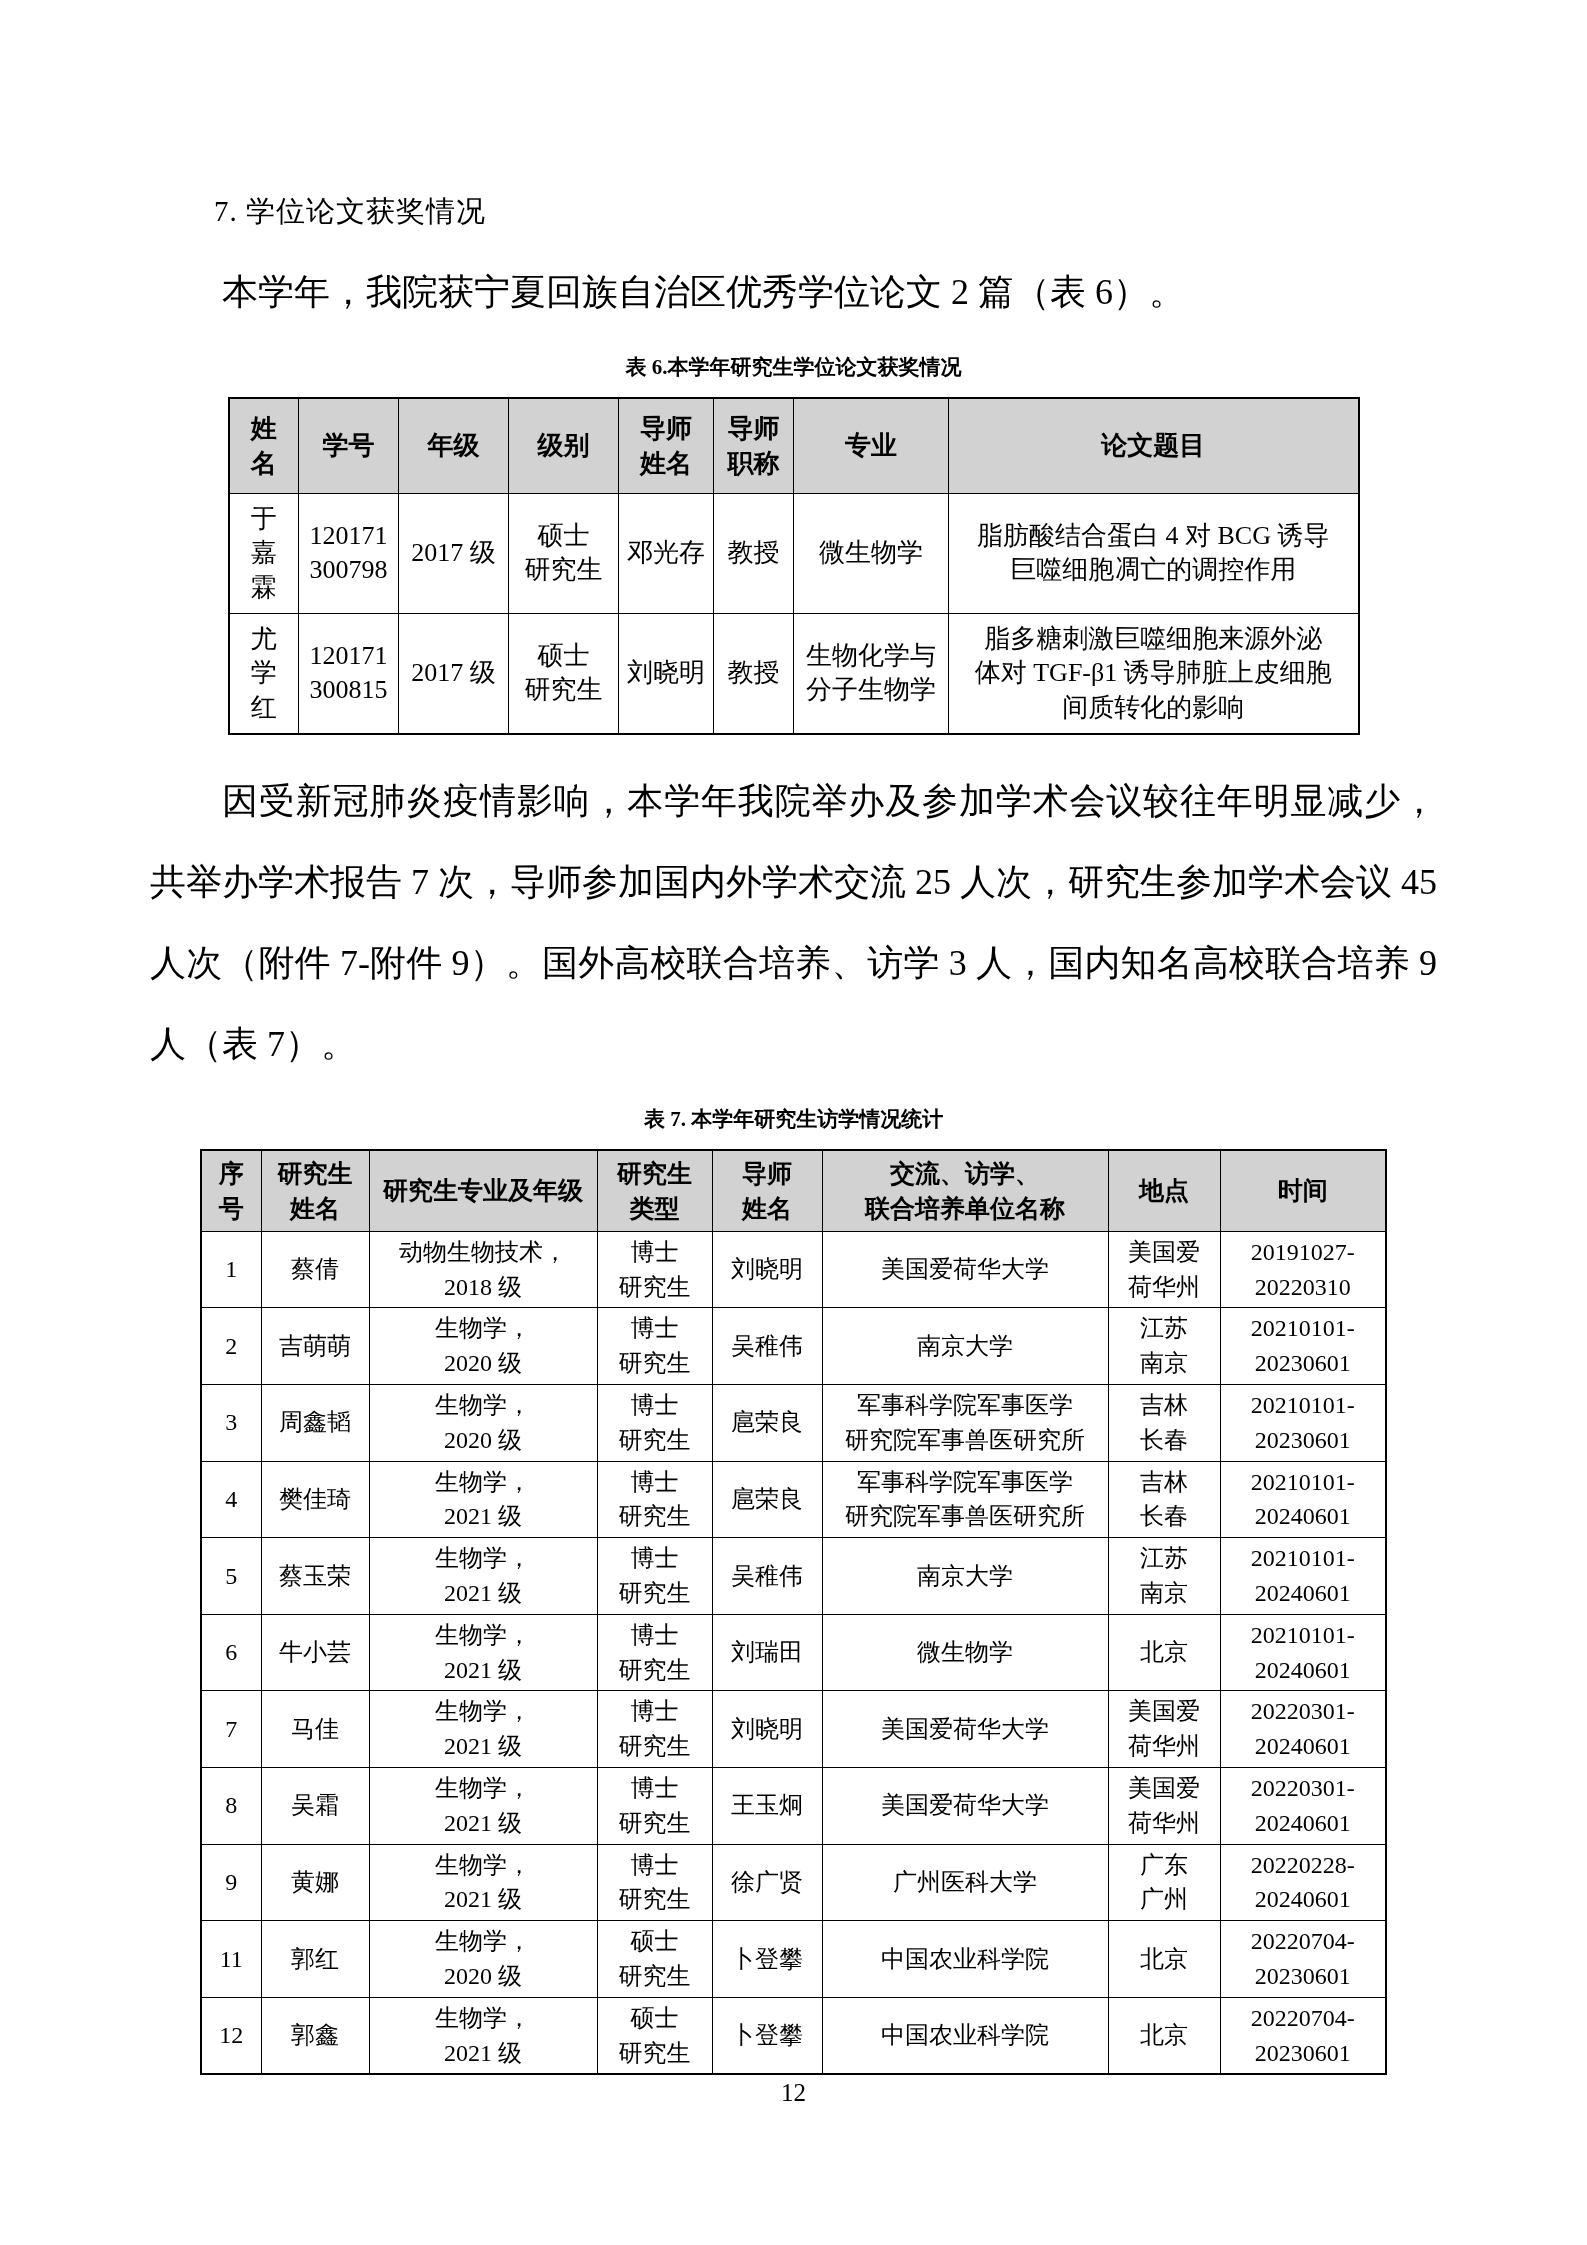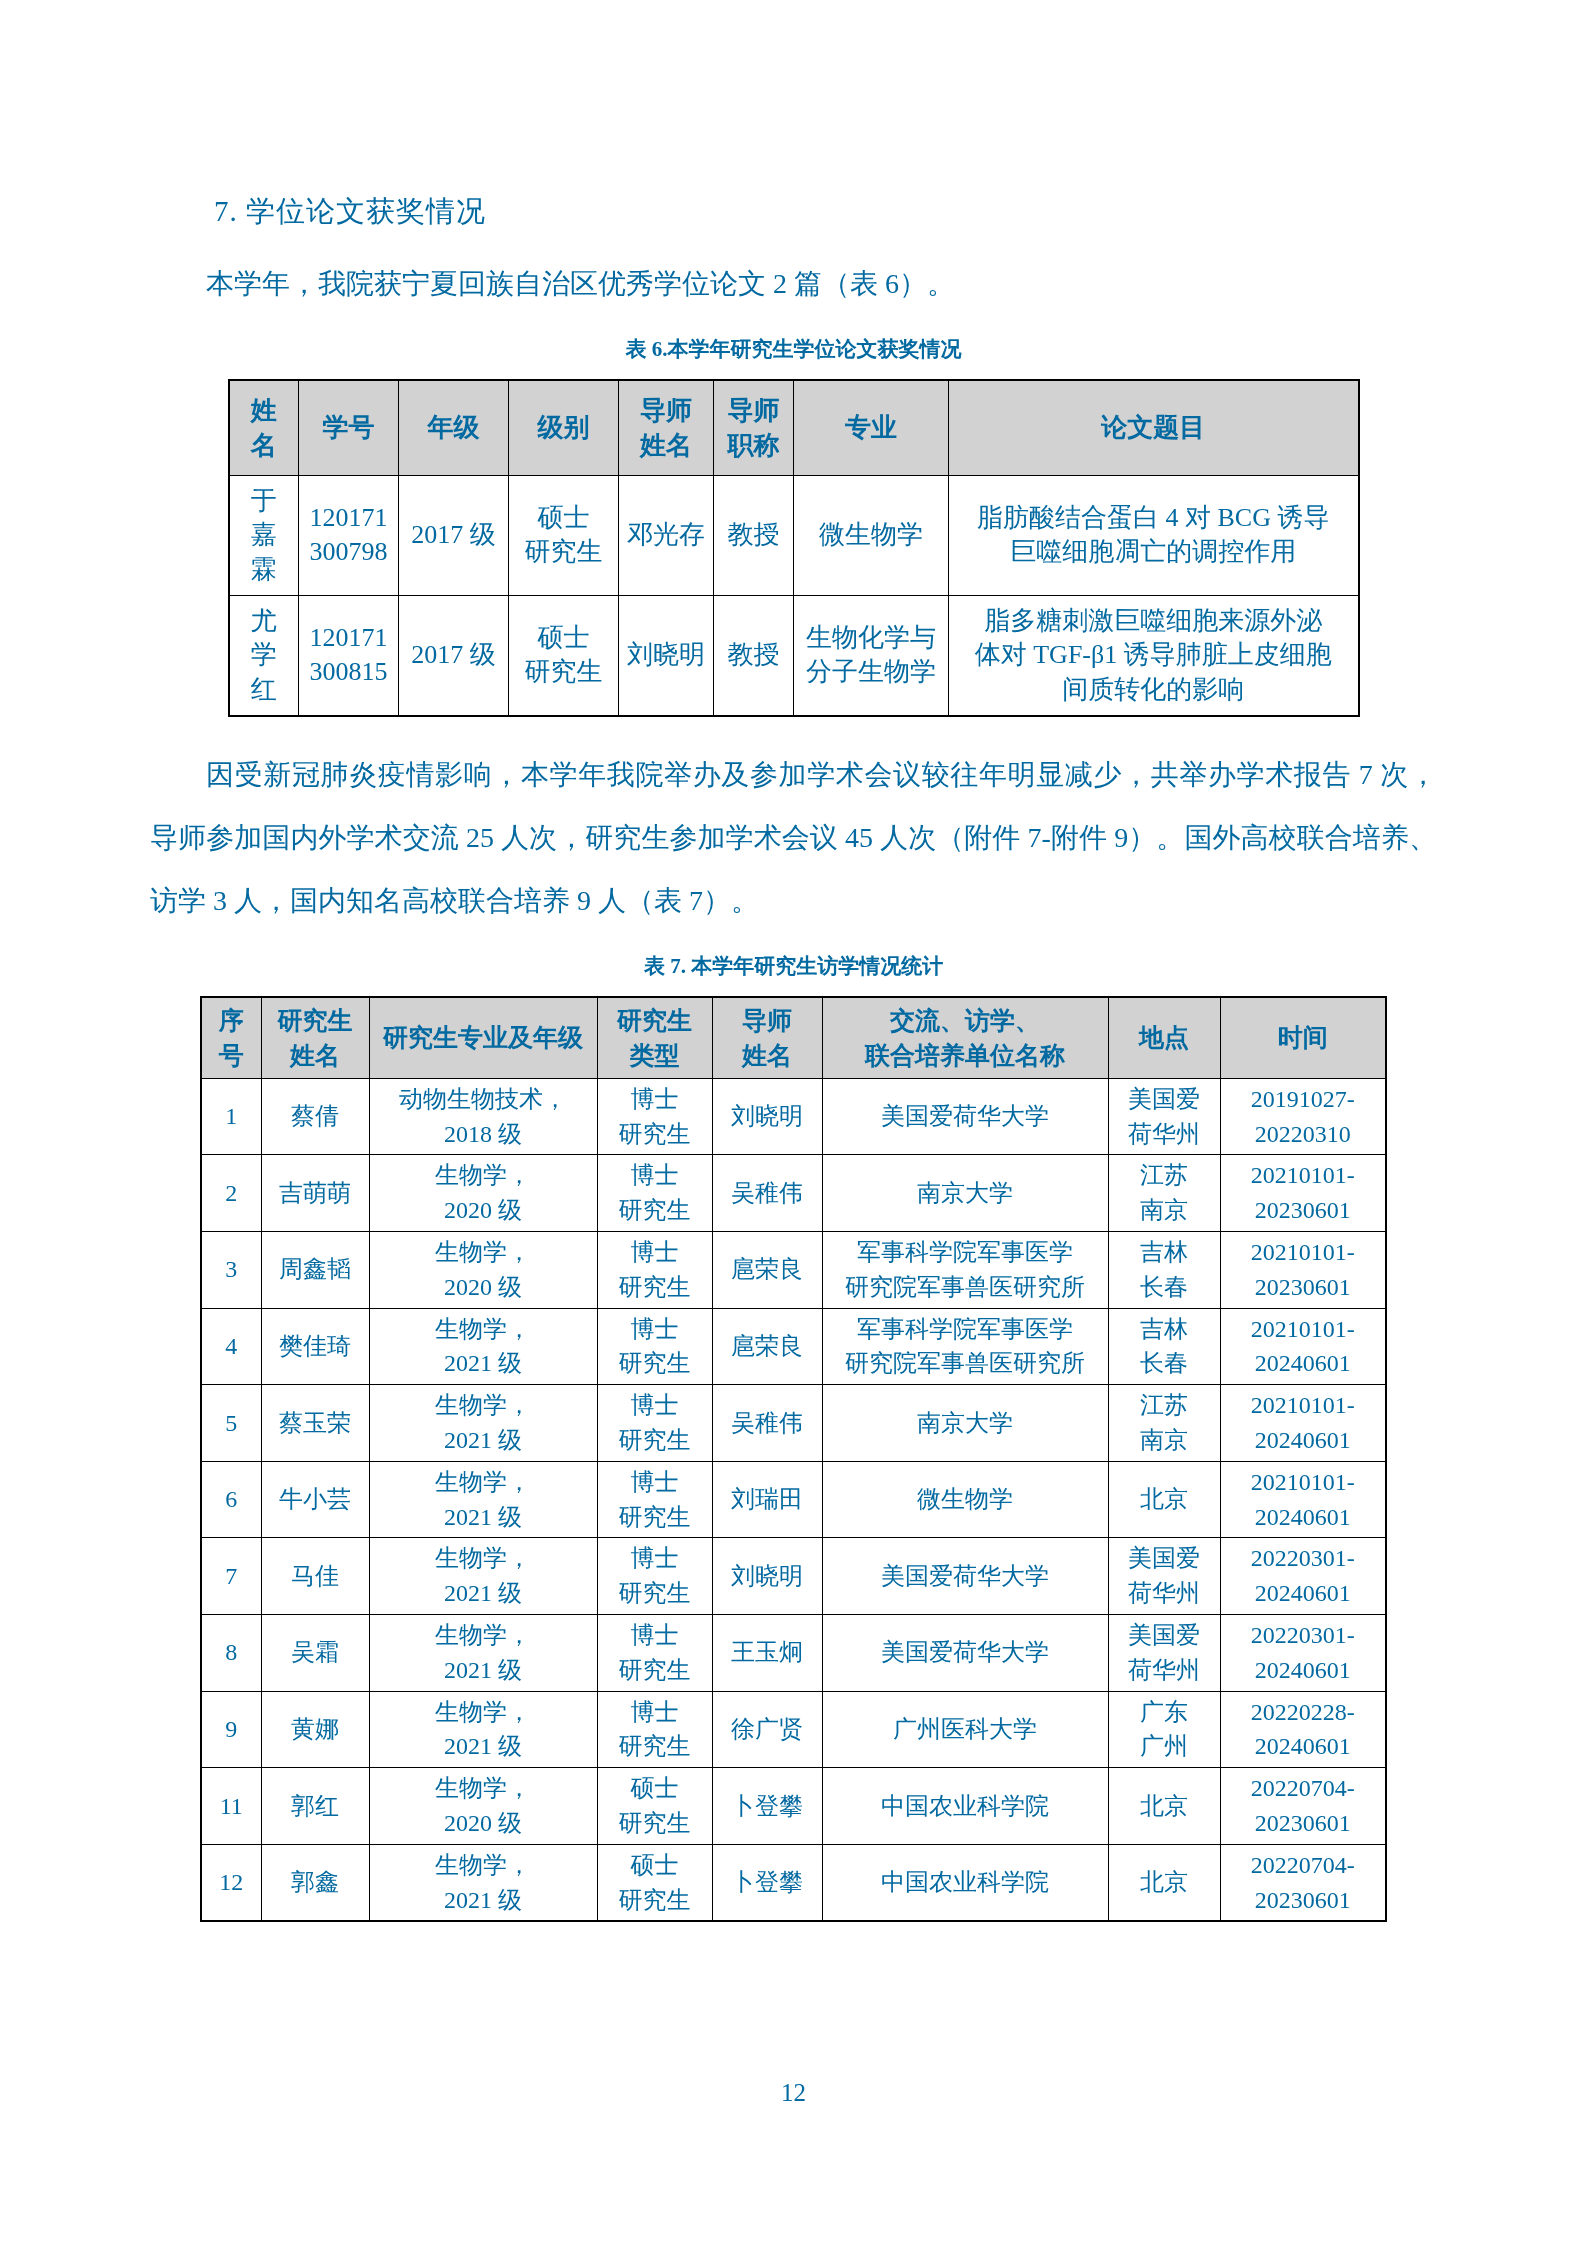--- a/index.html
+++ b/index.html
@@ -4,32 +4,32 @@
 <style>
   html, body { margin: 0; padding: 0; background: #ffffff; }
   .page {
     position: relative;
     width: 1587px;
     height: 2245px;
     margin: 0 auto;
     box-sizing: border-box;
     padding: 192px 150px 0 150px;
     background: #ffffff;
-    color: #0369a1;
+    color: #000000;
     font-family: "Liberation Serif", "DejaVu Serif", serif;
     overflow: hidden;
   }
   .sub-heading {
     font-size: 29px;
     font-weight: normal;
     margin: 0 0 0 64px;
     letter-spacing: 1px;
   }
   .para {
-    font-size: 28px;
+    font-size: 36px;
     line-height: 2.25;
     text-align: justify;
     margin: 0;
   }
   .para.indent { text-indent: 2em; }
   .para.first { margin-top: 20px; }
   .table-caption {
     text-align: center;
     font-weight: bold;
     font-size: 21px;

